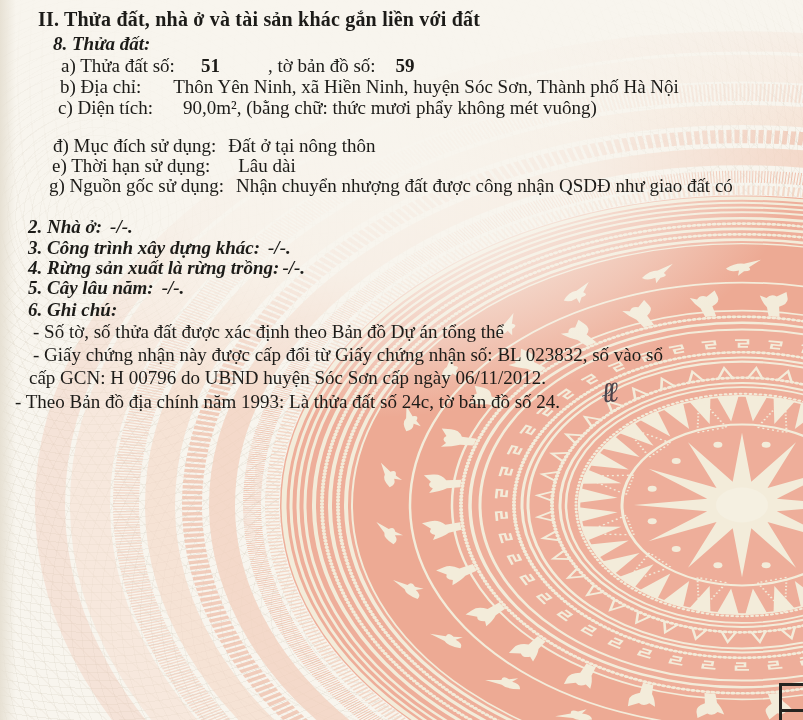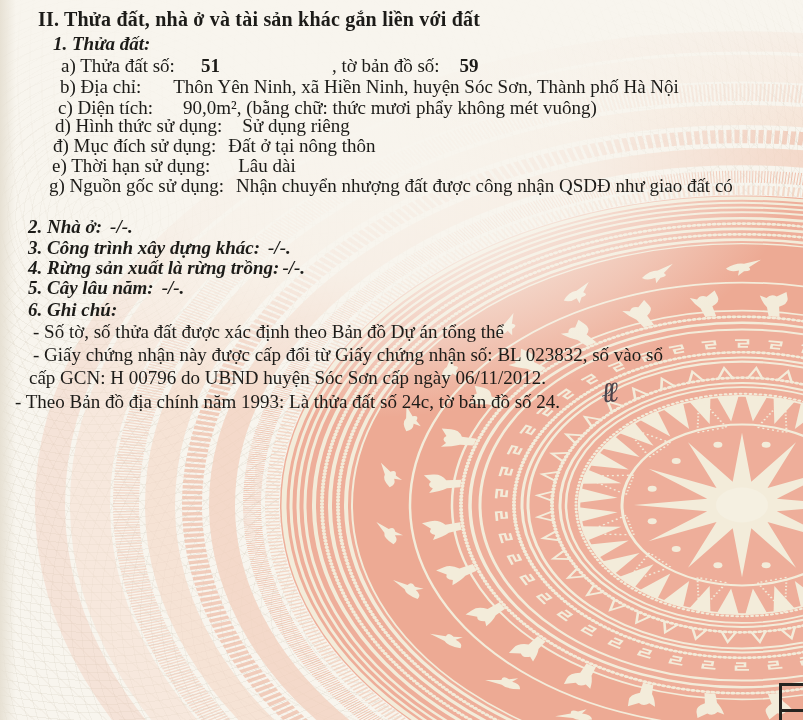--- a/index.html
+++ b/index.html
@@ -26,21 +26,21 @@
     border-top:3px solid #262420;border-left:3px solid #262420;}
   .corner-inner{position:absolute;left:0;top:23px;width:26px;height:3px;background:#262420;}
   
   .doc{position:absolute;inset:0;z-index:7;color:#1c1b18;}
   .line{position:absolute;white-space:nowrap;font-size:19px;line-height:22px;}
   .title{font-weight:bold;font-size:20px;letter-spacing:.2px;}
   .sub,.sec{font-weight:bold;font-style:italic;}
   .b{font-weight:bold;}
   .ml3{margin-left:3px}.ml8{margin-left:8px}.ml12{margin-left:12px}.ml14{margin-left:28px}
   .ml16{margin-left:32px}.ml20{margin-left:20px}.ml26{margin-left:26px}.ml30{margin-left:30px}
-  .ml96{margin-left:112px}
+  .ml96{margin-left:48px}
   .hand{position:absolute;left:601px;top:376px;z-index:8;color:#34323e;opacity:.88;
     font-family:"DejaVu Serif","Liberation Serif",serif;font-style:italic;font-size:28px;
     letter-spacing:-6px;transform:rotate(-6deg);}
 </style>
 </head>
 <body>
 
 <div class="page">
   <div class="guilloche"></div>
 
@@ -301,37 +301,34 @@
   <div class="fade-top"></div>
   <div class="left-edge"></div>
 
   <div class="corner-box">
     <div class="corner-inner"></div>
   </div>
 
   <div class="doc">
     <div class="line title" style="left:38px;top:8px">II. Thửa đất, nhà ở và tài sản khác gắn liền với đất</div>
 
-    <div class="line sub" style="left:53px;top:33px">1. Thửa đất:</div>
+    <div class="line sub" style="left:53px;top:33px">8. Thửa đất:</div>
 
     <div class="line" style="left:61px;top:55px">
       <span>a) Thửa đất số:</span><span class="b ml26">51</span><span class="ml96">, tờ bản đồ số:</span><span class="b ml20">59</span>
     </div>
 
     <div class="line" style="left:60px;top:76px">
       <span>b) Địa chỉ:</span><span class="ml16">Thôn Yên Ninh, xã Hiền Ninh, huyện Sóc Sơn, Thành phố Hà Nội</span>
     </div>
 
     <div class="line" style="left:58px;top:97px">
       <span>c) Diện tích:</span><span class="ml30">90,0m², (bằng chữ: thức mươi phẩy không mét vuông)</span>
     </div>
 
-    <div class="line" style="left:55px;top:115px">
-      <span>d) Hình thức sử dụng:</span><span class="ml20">Sử dụng riêng</span>
-    </div>
 
     <div class="line" style="left:53px;top:135px">
       <span>đ) Mục đích sử dụng:</span><span class="ml12">Đất ở tại nông thôn</span>
     </div>
 
     <div class="line" style="left:52px;top:155px">
       <span>e) Thời hạn sử dụng:</span><span class="ml14">Lâu dài</span>
     </div>
 
     <div class="line" style="left:49px;top:175px">

